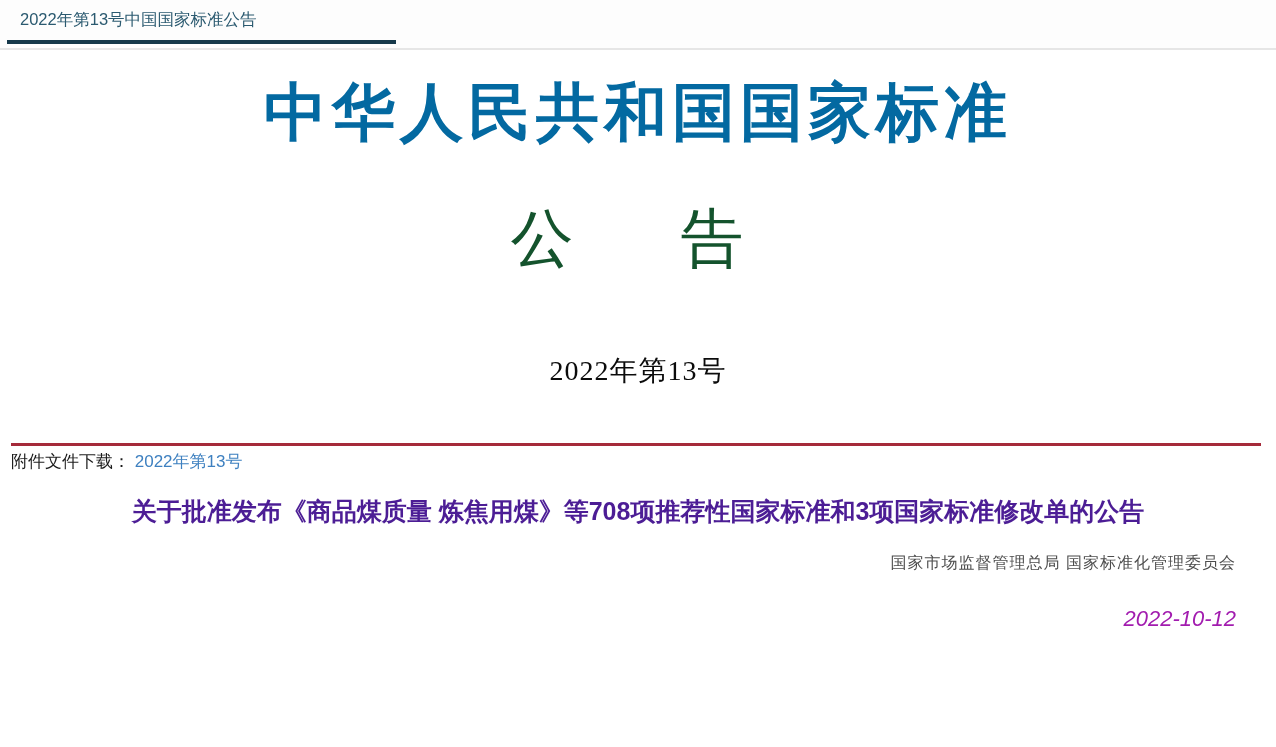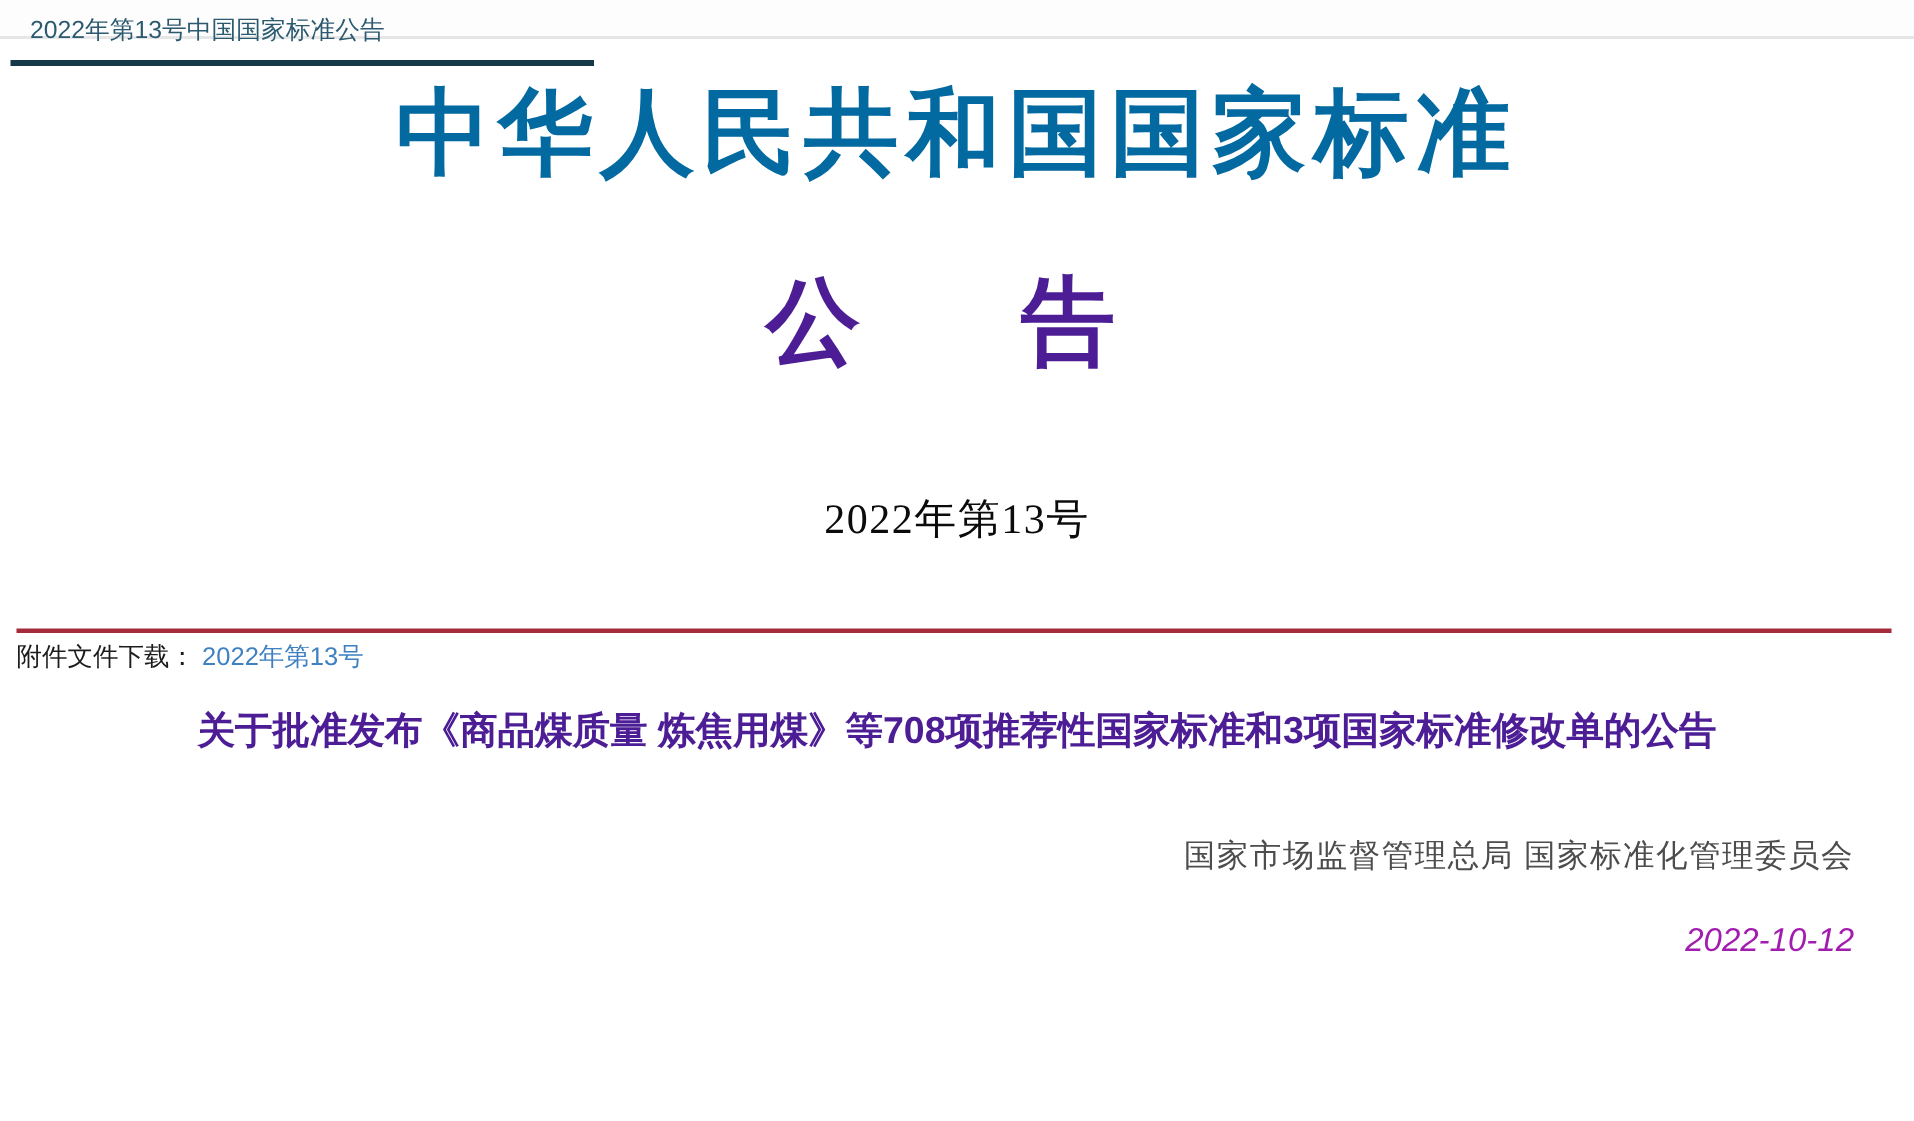--- a/index.html
+++ b/index.html
@@ -8,21 +8,21 @@
     width: 1276px;
     height: 747px;
     font-family: "Liberation Sans", sans-serif;
     overflow: hidden;
     position: relative;
   }
 
   
   .tabbar {
     position: relative;
-    height: 26px;
+    height: 50px;
     width: 100%;
     border-bottom: 2px solid #e6e6e6;
     background: #fdfdfd;
   }
   .tab {
     position: absolute;
     left: 7px;
     top: 0;
     height: 44px; 
     width: 389px;
@@ -44,25 +44,25 @@
     font-weight: bold;
     font-size: 63px;
     line-height: 1.05;
     letter-spacing: 5px;
     color: #0369a1;
   }
   .title-sub {
     margin-top: 60px;
     text-align: center;
     font-family: "Liberation Serif", serif;
-    font-weight: bold;
+    font-weight: normal;
     font-size: 63px;
     line-height: 1.05;
     letter-spacing: 22px;
-    color: #4c1d95;
+    color: #14532d;
   }
   .issue-number {
     margin-top: 82px;
     text-align: center;
     font-family: "Liberation Serif", serif;
     font-size: 28px;
     line-height: 34px;
     color: #0b0b0b;
     letter-spacing: 1px;
   }
@@ -98,23 +98,23 @@
   .body-paragraph {
     margin: 14px 16px 0 5px;
     font-size: 21px;
     line-height: 42px;
     color: #4d4d4d;
     text-indent: 2em;
     letter-spacing: 0.5px;
   }
 
   .signature {
-    margin: 52px 29px 0 0;
+    margin: 20px 29px 0 0;
     text-align: right;
-    font-size: 21px;
+    font-size: 16px;
     line-height: 30px;
     color: #4d4d4d;
     letter-spacing: 1px;
   }
   .doc-date {
     margin: 26px 29px 0 0;
     text-align: right;
     font-size: 22px;
     line-height: 30px;
     color: #a21caf;

